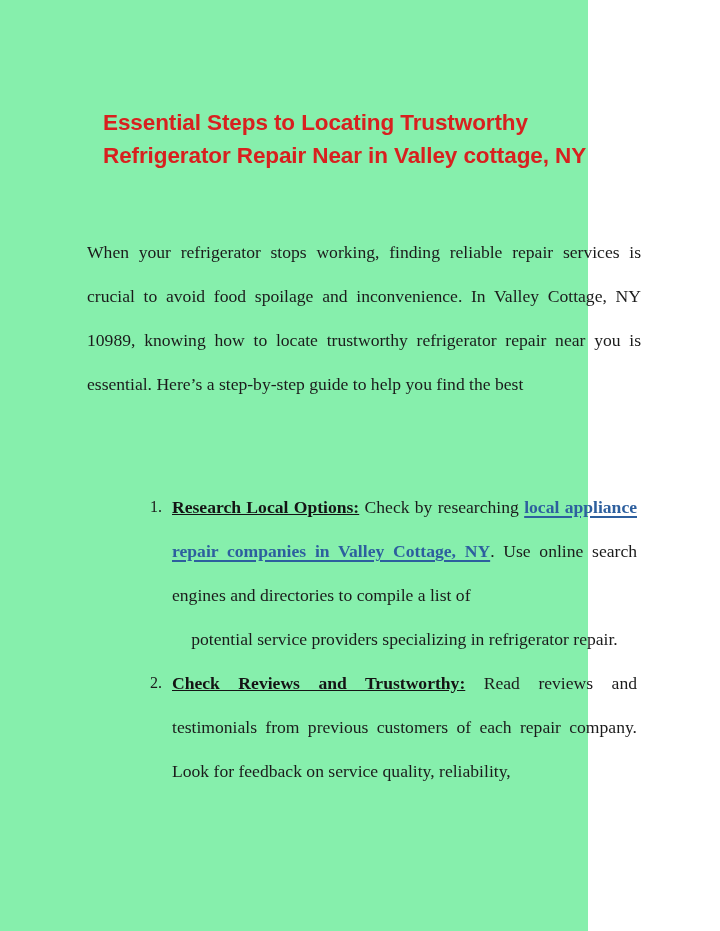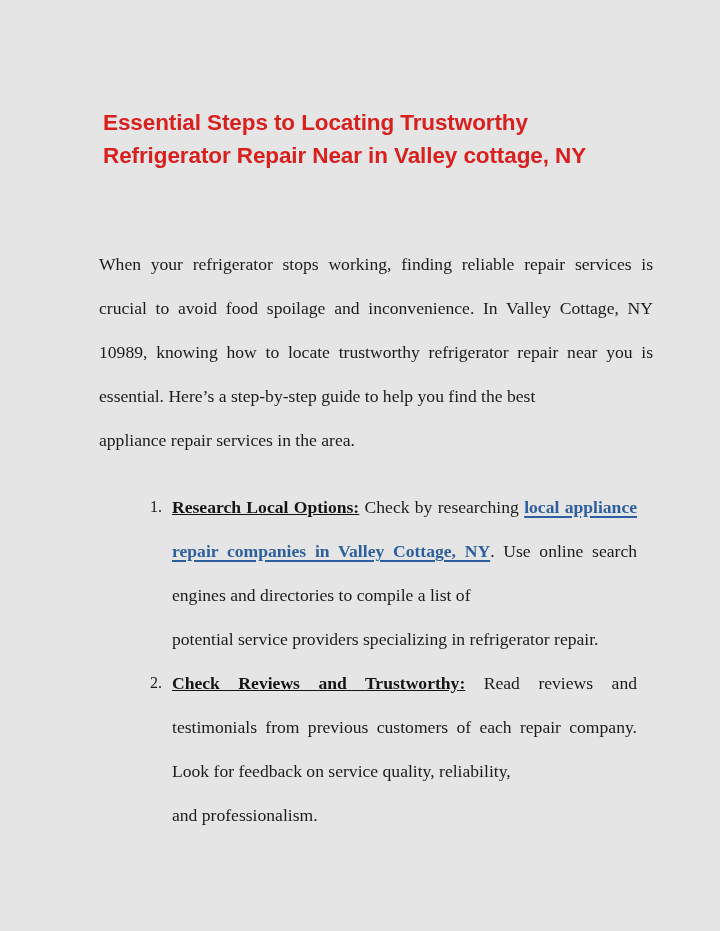--- a/index.html
+++ b/index.html
@@ -9,23 +9,23 @@
   body {
     width: 720px;
     height: 931px;
     background: #ffffff;
     font-family: "Liberation Serif", "DejaVu Serif", serif;
     overflow: hidden;
   }
 
   .page {
     position: relative;
-    width: 720px;
+    width: 588px;
     height: 931px;
-    background: #e5e5e5;
+    background: #86efac;
     box-sizing: border-box;
   }
 
   .content {
     position: absolute;
     left: 83px;
     top: 0;
     width: 554px;
   }
 
@@ -43,21 +43,21 @@
     color: #d8201f;
     text-align: left;
     letter-spacing: -0.1px;
   }
 
   .intro-paragraph {
     position: absolute;
     left: 0;
     top: 226px;
     width: 554px;
-    margin: 16px;
+    margin: 4px;
     font-size: 17.6px;
     line-height: 44px;
     color: #1b1b1b;
     text-align: justify;
     text-justify: inter-word;
     -webkit-hyphens: none;
     hyphens: none;
   }
   .intro-paragraph .last-line {
     display: block;
@@ -114,48 +114,46 @@
     color: #2d5f9e;
     font-weight: bold;
     text-decoration: underline;
     text-decoration-thickness: 1.5px;
     text-underline-offset: 2.5px;
     cursor: pointer;
   }
 
   .step-item .tail-line {
     display: block;
-    text-align: left;
+    text-align: center;
     font-family: Liberation Serif, serif;
   }
 </style>
 </head>
 <body>
 
 <div class="page">
 
   <div class="content">
 
     <h1 class="doc-title">Essential Steps to Locating Trustworthy Refrigerator Repair Near in Valley cottage, NY</h1>
 
     <p class="intro-paragraph">
       <span>When your refrigerator stops working, finding reliable repair services is crucial to avoid food spoilage and inconvenience. In Valley Cottage, NY 10989, knowing how to locate trustworthy refrigerator repair near you is essential. Here’s a step-by-step guide to help you find the best</span>
-      <span class="last-line">appliance repair services in the area.</span>
     </p>
 
     <ol class="steps-list">
 
       <li class="step-item">
         <span class="step-marker">1.</span>
         <span class="step-lead">Research Local Options:</span><span class="step-body"> Check by researching </span><a class="ext-link" href="#">local appliance repair companies in Valley Cottage, NY</a><span class="step-body">. Use online search engines and directories to compile a list of</span>
         <span class="tail-line">potential service providers specializing in refrigerator repair.</span>
       </li>
 
       <li class="step-item">
         <span class="step-marker">2.</span>
         <span class="step-lead">Check Reviews and Trustworthy:</span><span class="step-body"> Read reviews and testimonials from previous customers of each repair company. Look for feedback on service quality, reliability,</span>
-        <span class="tail-line">and professionalism.</span>
       </li>
 
     </ol>
 
   </div>
 </div>
 
 </body></html>

